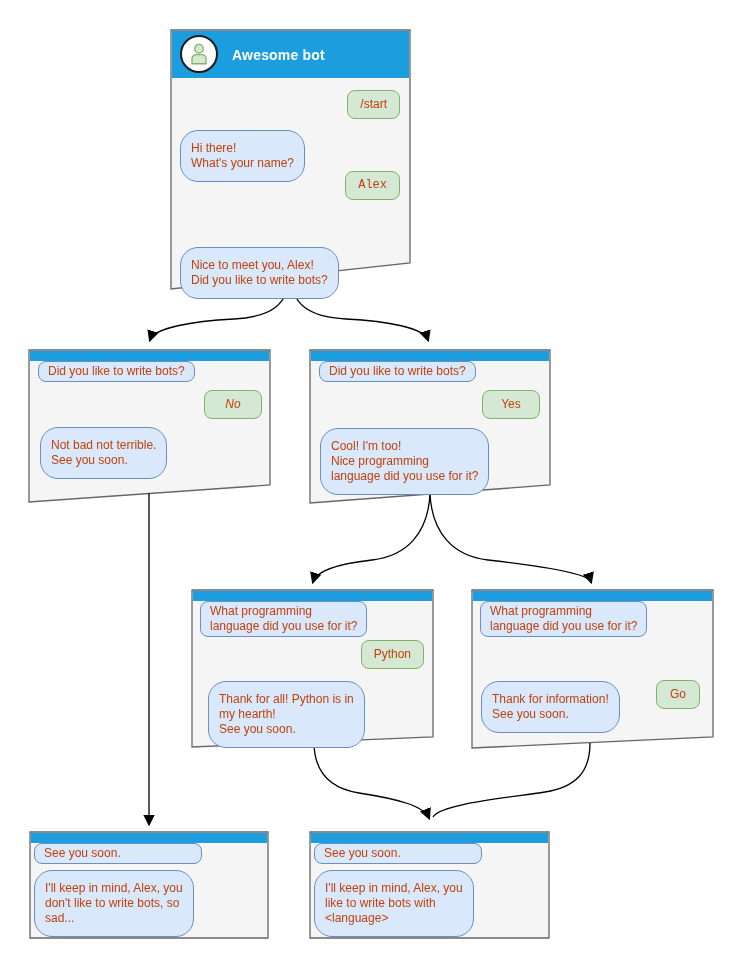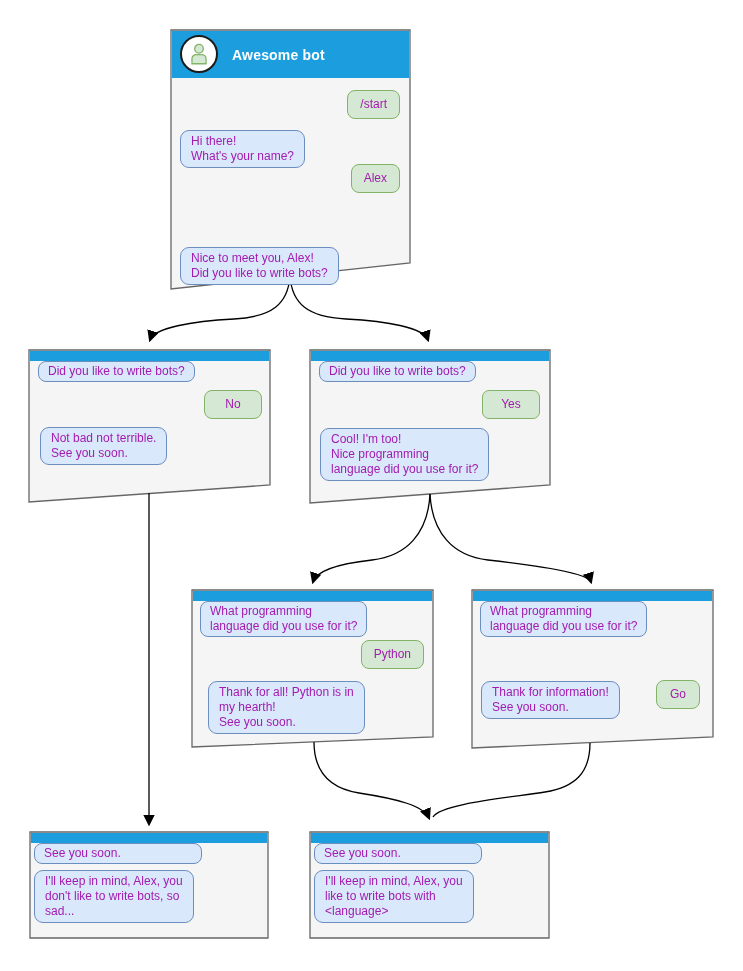--- a/index.html
+++ b/index.html
@@ -46,30 +46,30 @@
     left: 60px; top: 0; height: 100%;
     display: flex; align-items: center;
     color: #ffffff; font-size: 14px; font-weight: bold;
     letter-spacing: 0.2px;
   }
 
   .bubble {
     position: absolute;
     font-size: 12px;
     line-height: 15px;
-    color: #a21caf;
+    color: #c2410c;
     white-space: pre-line;
     box-sizing: border-box;
     width: max-content;
   }
   .bubble.bot {
     background: var(--bot-fill);
     border: 1px solid var(--bot-border);
-    border-radius: 9px;
-    padding: 3px 10px;
+    border-radius: 18px;
+    padding: 10px 10px;
   }
   .bubble.user {
     background: var(--user-fill);
     border: 1px solid var(--user-border);
     border-radius: 8px;
     padding: 6px 12px;
     text-align: center;
   }
   .bubble.compact { padding: 2px 9px; border-radius: 8px; }
 </style>
@@ -115,31 +115,31 @@
   <div class="win-bar" style="left:30px;  top:351px; width:239px; height:10px;"></div>
   <div class="win-bar" style="left:311px; top:351px; width:238px; height:10px;"></div>
   <div class="win-bar" style="left:193px; top:591px; width:239px; height:10px;"></div>
   <div class="win-bar" style="left:473px; top:591px; width:239px; height:10px;"></div>
   <div class="win-bar" style="left:31px;  top:833px; width:236px; height:10px;"></div>
   <div class="win-bar" style="left:311px; top:833px; width:237px; height:10px;"></div>
 
   <div class="bubble user" style="right:343px; top:90px;  min-width:50px;">/start</div>
   <div class="bubble bot" style="left:180px;  top:130px;">Hi there!
 What's your name?</div>
-  <div class="bubble user" style="right:343px; top:164px; min-width:49px;">Alex</div>
+  <div class="bubble user" style="right:343px; top:171px; min-width:49px;font-family:Liberation Mono, monospace;">Alex</div>
   <div class="bubble bot" style="left:180px;  top:219px;margin-top:28px;">Nice to meet you, Alex!
 Did you like to write bots?</div>
 
   <div class="bubble bot compact" style="left:38px; top:361px;">Did you like to write bots?</div>
-  <div class="bubble user" style="right:481px; top:390px; min-width:58px;">No</div>
+  <div class="bubble user" style="right:481px; top:390px; min-width:58px;font-style:italic;">No</div>
   <div class="bubble bot" style="left:40px; top:427px;">Not bad not terrible.
 See you soon.</div>
 
   <div class="bubble bot compact" style="left:319px; top:361px;">Did you like to write bots?</div>
-  <div class="bubble user" style="right:203px; top:390px; min-width:58px;border-radius:7px;">Yes</div>
+  <div class="bubble user" style="right:203px; top:390px; min-width:58px;">Yes</div>
   <div class="bubble bot" style="left:320px; top:428px;">Cool! I'm too!
 Nice programming
 language did you use for it?</div>
 
   <div class="bubble bot compact" style="left:200px; top:601px;">What programming
 language did you use for it?</div>
   <div class="bubble user" style="right:319px; top:640px; min-width:52px;margin-left:7px;">Python</div>
   <div class="bubble bot" style="left:208px; top:681px;">Thank for all! Python is in
 my hearth!
 See you soon.</div>

